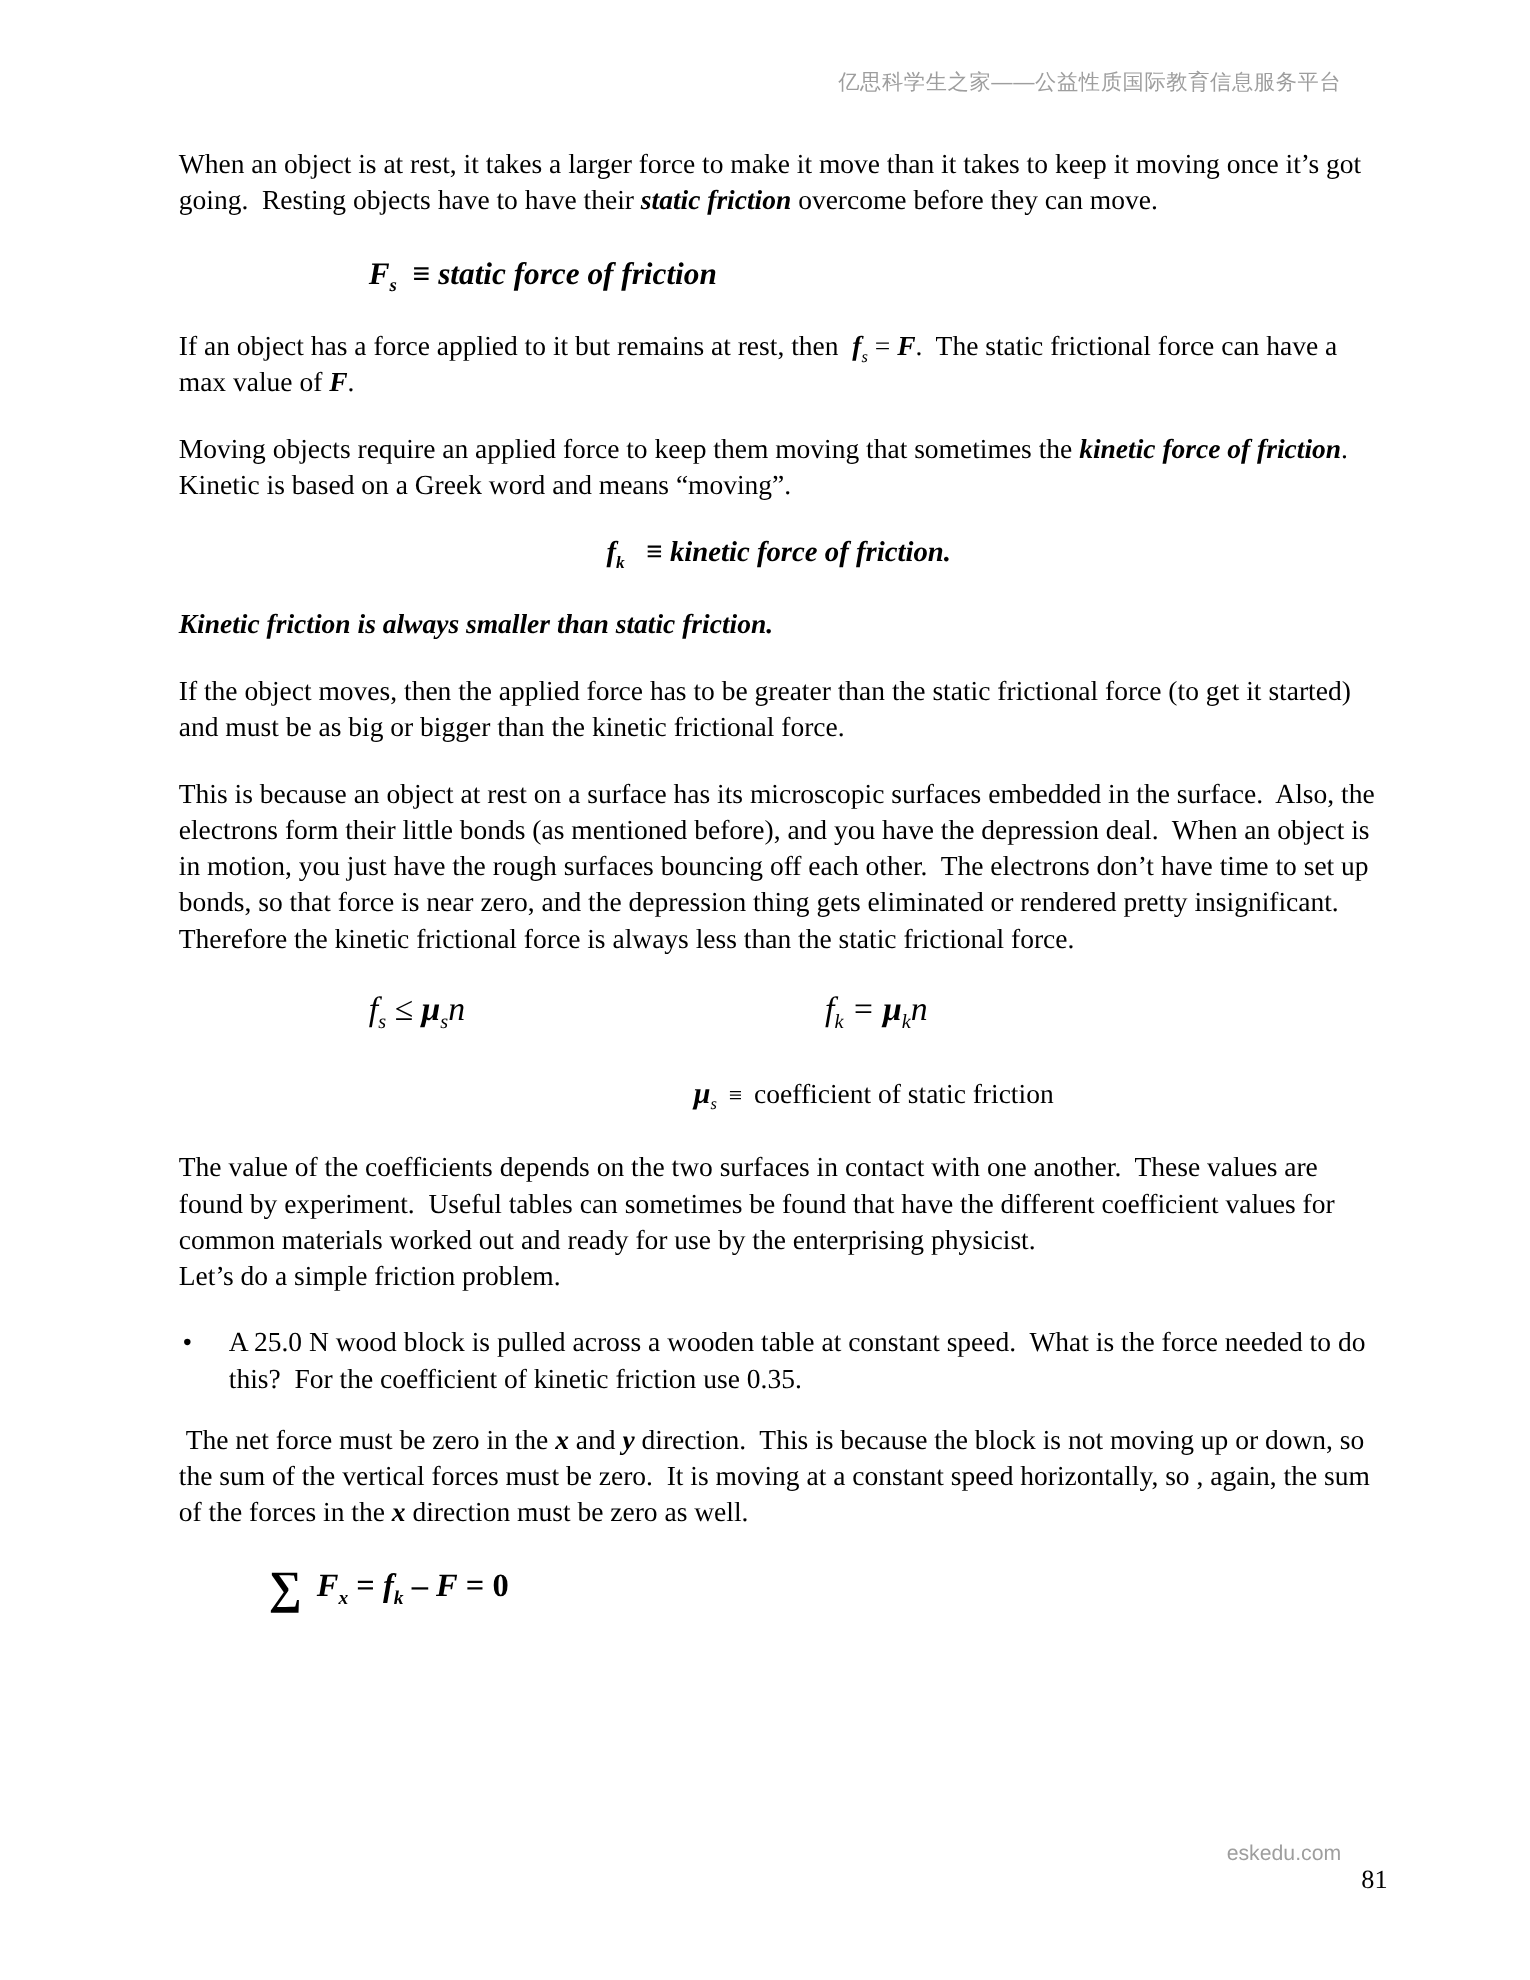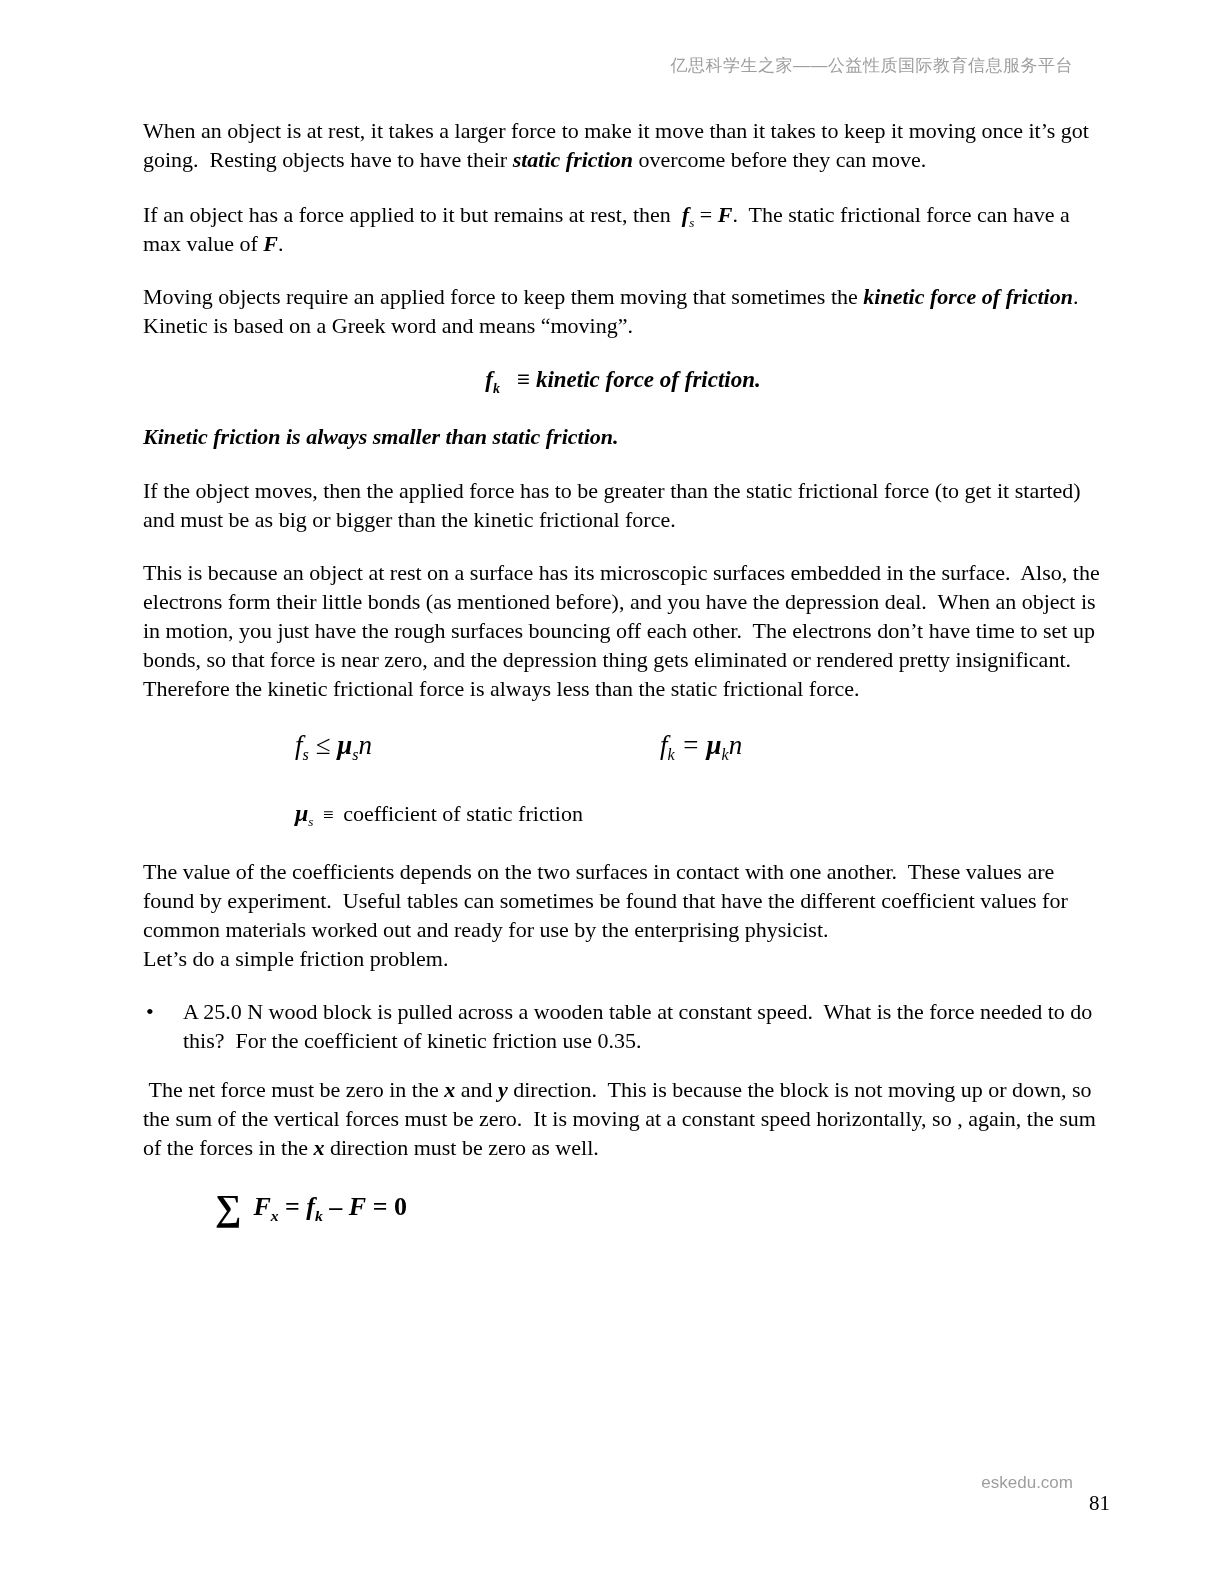--- a/index.html
+++ b/index.html
@@ -15,21 +15,21 @@
   .content {
     position:absolute; left:143px; top:116px; width:960px;
     font-size:22px; line-height:29px;
   }
   .para { white-space:pre-wrap; margin:0; }
   .bi { font-weight:bold; font-style:italic; }
   sub { font-size:0.60em; font-style:italic; line-height:0; }
   
   .m30 { margin-top:30px; } .m26 { margin-top:26px; } .m24 { margin-top:24px; }
   .m25 { margin-top:25px; } .m27 { margin-top:27px; } .m18 { margin-top:18px; }
-  .m36 { margin-top:36px; } .m35 { margin-top:35px; } .m20 { margin-top:20px; }
+  .m36 { margin-top:36px;text-align:center; } .m35 { margin-top:35px; } .m20 { margin-top:20px; }
   .eq-static {
     padding-left:152px; font-size:25px; line-height:32px;
     font-weight:bold; font-style:italic; white-space:pre-wrap;
   }
   .eq-kinetic {
     text-align:center; font-size:23px; line-height:30px;
     font-weight:bold; font-style:italic; white-space:pre-wrap;
   }
   .heading { font-weight:bold; font-style:italic; white-space:pre-wrap; }
   .eq-row { padding-left:152px; font-size:27px; line-height:34px; font-style:italic; white-space:pre-wrap; }
@@ -59,20 +59,21 @@
 <body>
 
 <div class="page">
 
   <div class="banner">亿思科学生之家——公益性质国际教育信息服务平台</div>
 
   <div class="content">
 
     <p class="para"><span>When an object is at rest, it takes a larger force to make it move than it takes to keep it moving once it’s got going.  Resting objects have to have their </span><span class="bi">static friction</span><span> overcome before they can move.</span></p>
 
+    <p class="para eq-static m30"><span>F</span><sub>s</sub><span>  ≡ </span><span>static force of friction</span></p>
 
     <p class="para m26"><span>If an object has a force applied to it but remains at rest, then  </span><span class="bi">f</span><sub>s</sub><span> = </span><span class="bi">F</span><span>.  The static frictional force can have a max value of </span><span class="bi">F</span><span>.</span></p>
 
     <p class="para m24"><span>Moving objects require an applied force to keep them moving that sometimes the </span><span class="bi">kinetic force of friction</span><span>. Kinetic is based on a Greek word and means “moving”.</span></p>
 
     <p class="para eq-kinetic m25"><span>f</span><sub>k</sub><span>   ≡ </span><span>kinetic force of friction</span><span>.</span></p>
 
     <p class="para heading m27">Kinetic friction is always smaller than static friction.</p>
 
     <p class="para m25">If the object moves, then the applied force has to be greater than the static frictional force (to get it started) and must be as big or bigger than the kinetic frictional force.</p>

